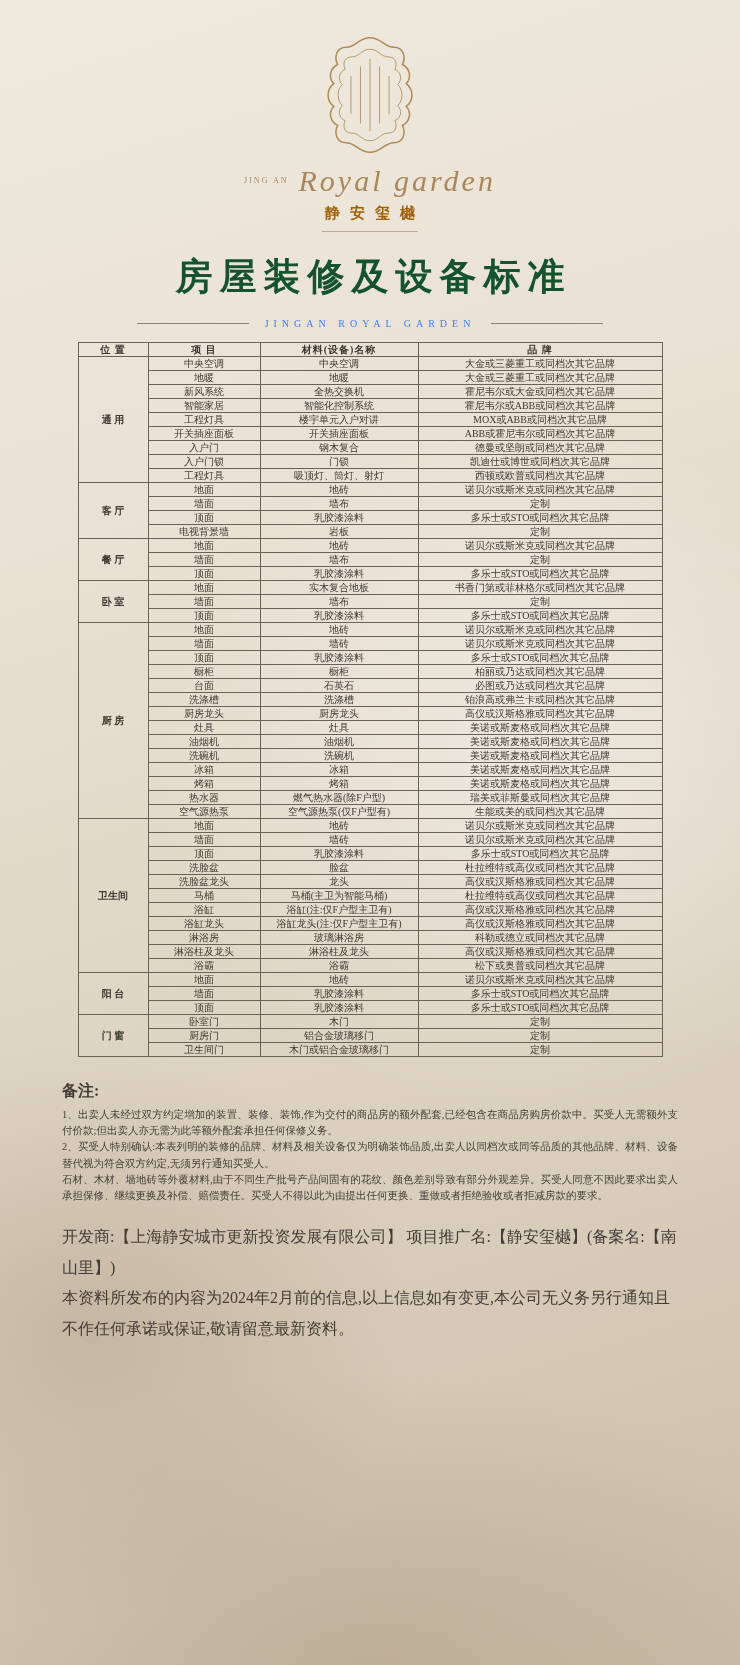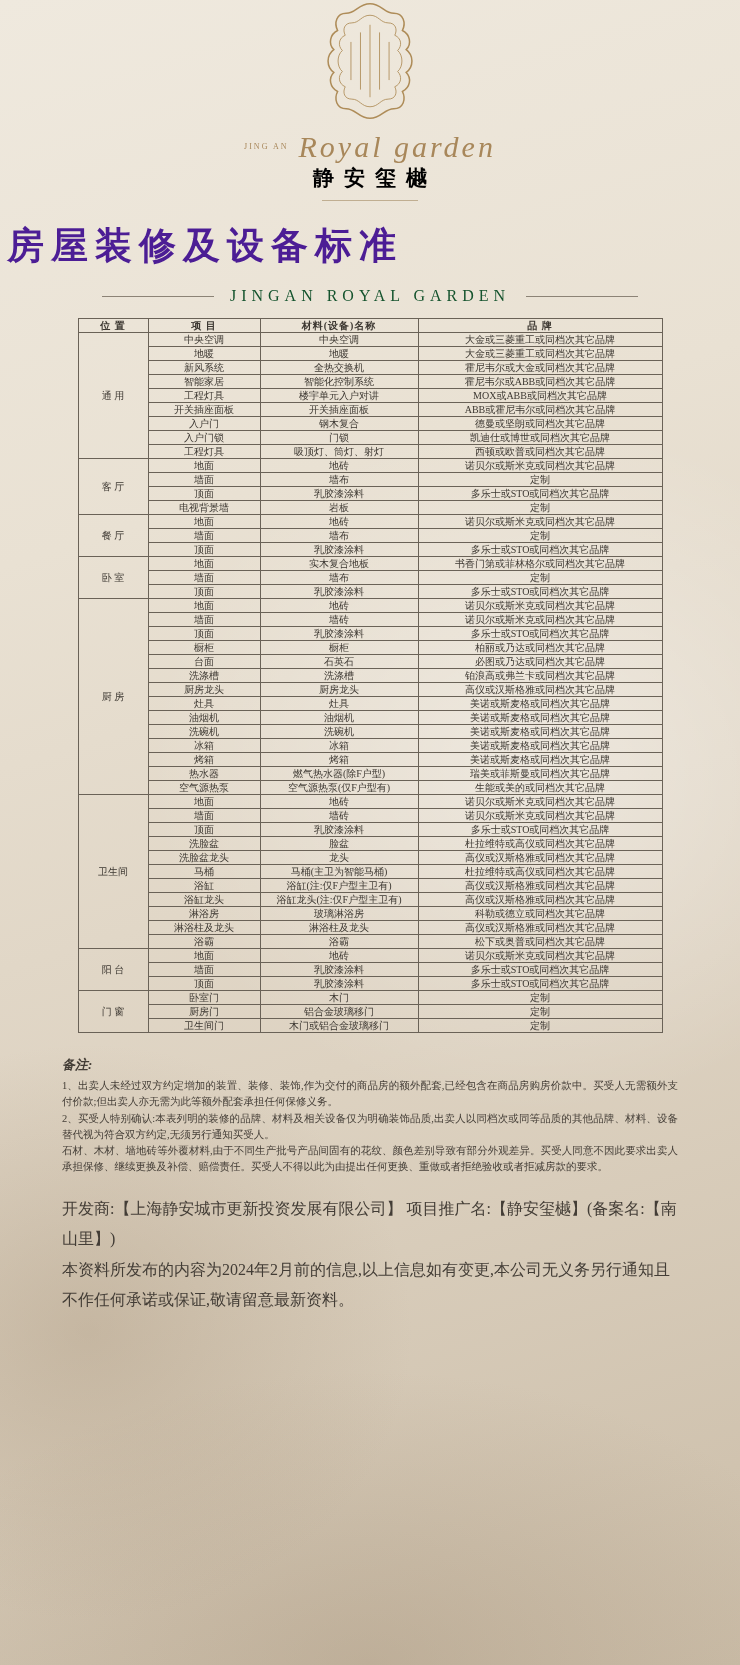--- a/index.html
+++ b/index.html
@@ -7,49 +7,49 @@
   body{
     width:740px; height:1665px; overflow:hidden; position:relative;
     font-family:"Liberation Serif","DejaVu Serif",serif;
     color:#453f38;
     background:
       radial-gradient(ellipse 620px 560px at 72% 46%, rgba(255,255,255,0.40), rgba(255,255,255,0) 62%),
       radial-gradient(ellipse 540px 480px at 12% 80%, rgba(166,146,120,0.38), rgba(166,146,120,0) 60%),
       radial-gradient(ellipse 700px 420px at 50% 100%, rgba(153,133,108,0.30), rgba(153,133,108,0) 70%),
       linear-gradient(163deg,#efe9de 0%, #e9e1d3 30%, #ddd2c1 62%, #cbbda8 100%);
   }
-  .page{ }
+  .page{ padding-top:34px; }
 
   
   .logo-wrap{ text-align:center; }
   .emblem{ display:block; margin:0 auto; }
   .script-row{ display:flex; align-items:center; justify-content:center; gap:10px; margin-top:8px; }
   .small-label{ font-size:8px; letter-spacing:2px; color:#a8875a; line-height:1.3; text-align:right; }
   .logo-script{ font-style:italic; font-size:30px; color:#a8875a; letter-spacing:3px; font-family:"Liberation Serif",serif; }
-  .logo-cn{ font-size:21px; letter-spacing:10px; color:#000000; font-weight:bold; text-indent:10px; }
+  .logo-cn{ margin-top:6px; font-size:15px; letter-spacing:10px; color:#a16207; font-weight:bold; text-indent:10px; }
   .logo-rule{ width:96px; height:1px; margin:8px auto 0; background:rgba(156,129,88,.55); }
 
   
-  .doc-title{ text-align:left; margin-top:20px; font-size:37px; font-weight:bold; letter-spacing:7px; color:#4c1d95; text-indent:7px; }
+  .doc-title{ text-align:center; margin-top:20px; font-size:37px; font-weight:bold; letter-spacing:7px; color:#14532d; text-indent:7px; }
   .subtitle-row{ display:flex; align-items:center; justify-content:center; gap:16px; margin-top:16px; }
   .subtitle-row .rule{ width:112px; height:1px; background:#8c8376; }
-  .subtitle{ font-size:16px; letter-spacing:5px; color:#14532d; }
+  .subtitle{ font-size:10px; letter-spacing:5px; color:#3b82f6; }
 
   
   table.spec{ border-collapse:collapse; table-layout:fixed; width:584px; margin:13px auto 0; background:transparent; }
   .spec th,.spec td{
     border:1px solid #6a6257; font-size:10px; color:#3d3832; text-align:center;
     padding:0 2px; height:14px; line-height:13px; white-space:nowrap; overflow:hidden;
   }
   .spec th{ font-weight:bold; letter-spacing:1px; }
-  .spec td.loc{ font-weight:normal; }
+  .spec td.loc{ font-weight:bold; }
 
   
   .notes{ width:616px; margin:22px auto 0; font-size:10.5px; line-height:1.55; color:#433d36; text-align:justify; }
-  .notes .label{ font-weight:bold; font-size:13px; margin-bottom:3px;font-style:italic; }
+  .notes .label{ font-weight:bold; font-size:16px; margin-bottom:3px; }
   .notes p{ margin:0; }
 
   .footer{ width:616px; margin:18px auto 0; font-size:16px; line-height:1.9; color:#433d36; }
 </style>
 </head>
 <body>
 
 <div class="page">
 
   <div class="logo-wrap">

